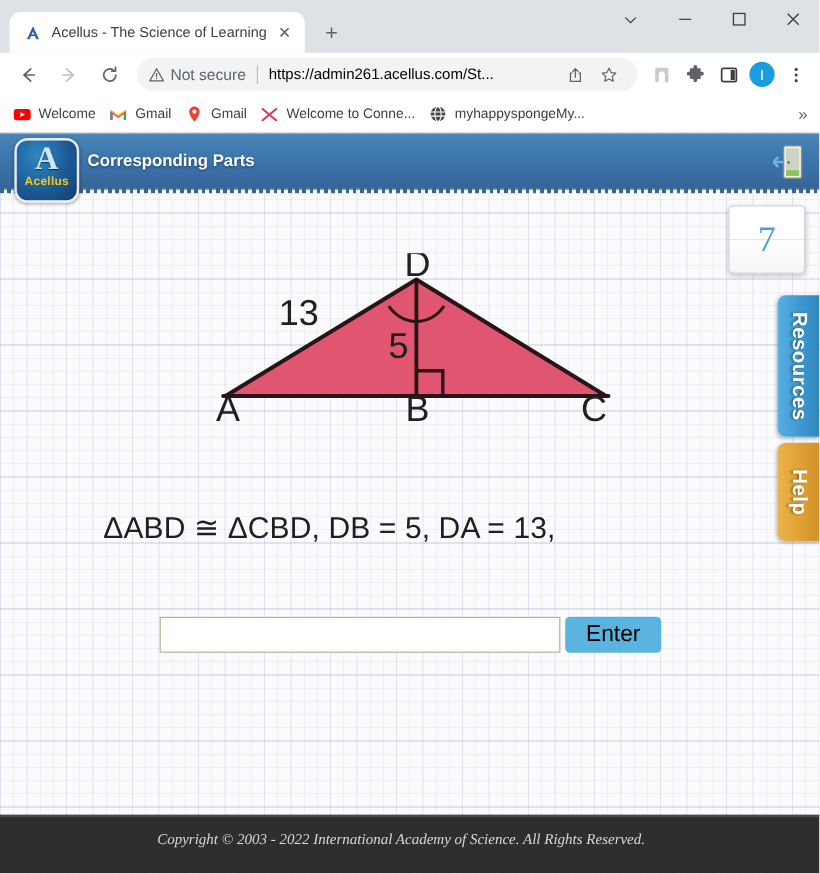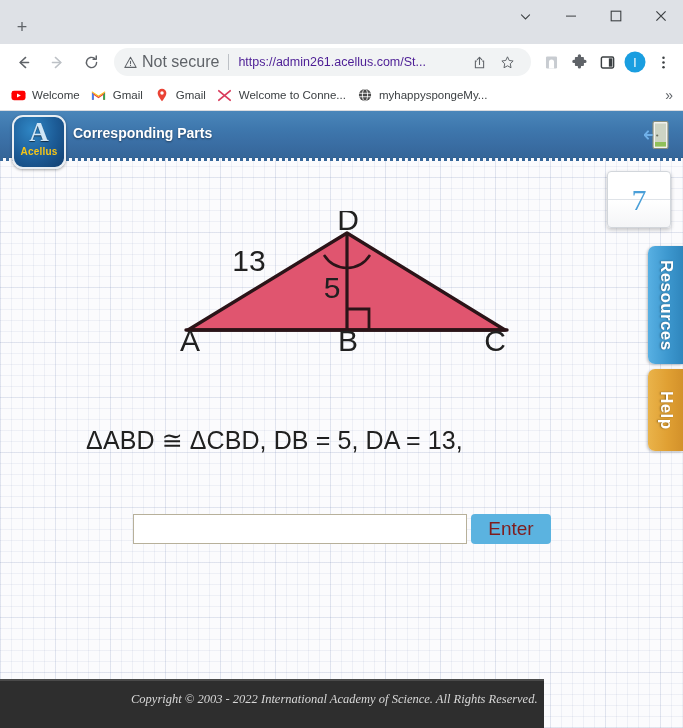--- a/index.html
+++ b/index.html
@@ -129,35 +129,35 @@
     display: flex;
     align-items: center;
     padding: 0 10px;
     margin: 0 6px;
     min-width: 0;
   }
   .notsecure {
     display: flex;
     align-items: center;
     color: #5f6368;
-    font-size: 16px;
+    font-size: 13px;
     white-space: nowrap;
     flex: 0 0 auto;
   }
   .notsecure .warn-ico { margin-right: 5px; display: flex; align-items: center; }
   .omni-divider {
     width: 1px;
     height: 16px;
     background: #bdc1c6;
     margin: 0 9px;
     flex: 0 0 auto;
   }
   .omni-url {
     font-size: 12.5px;
-    color: #4c1d95;
+    color: #000000;
     white-space: nowrap;
     overflow: hidden;
     text-overflow: ellipsis;
     flex: 1 1 auto;
   }
   .omni-actions { display: flex; align-items: center; flex: 0 0 auto; }
 
   .bookmarks {
     height: 30px;
     background: #ffffff;
@@ -369,33 +369,33 @@
     font-family: "Liberation Sans", sans-serif;
     outline: none;
   }
   .enter-btn {
     margin-left: 4px;
     width: 80px;
     height: 30px;
     background: #5bb3e0;
     border: none;
     border-radius: 4px;
-    color: #7f1d1d;
+    color: #000000;
     font-size: 19px;
     font-family: "Liberation Sans", sans-serif;
     cursor: pointer;
     padding: 0;
     line-height: 30px;
   }
 
   
   .footer {
     position: absolute;
     left: 0; bottom: 0;
-    width: 544px;
+    width: 683px;
     height: 47px;
     background: #2e2e2e;
     border-top: 2px solid #4a4a4a;
     margin-top: 16px;
   }
   .footer-text {
     position: absolute;
     left: 131px;
     top: 8px;
     width: 420px;
@@ -405,20 +405,30 @@
     color: #d8d8d8;
     line-height: 1.65;
   }
 </style>
 </head>
 <body>
 
 <div class="browser">
 
   <div class="tabstrip">
+    <div class="tab">
+      <span class="tab-favicon">
+        <svg width="15" height="15" viewBox="0 0 16 16">
+          <path d="M8 2 L13.4 13.6 L11 13.6 L8 6.6 L5 13.6 L2.6 13.6 Z" fill="#2f5f9e"></path>
+          <rect x="5.9" y="9.3" width="4.2" height="1.5" fill="#2f5f9e"></rect>
+        </svg>
+      </span>
+      <span class="tab-title">Acellus - The Science of Learning</span>
+      <span class="tab-close">✕</span>
+    </div>
     <div class="newtab">+</div>
 
     <div class="wincontrols">
       <div class="wc-btn">
         <svg width="13" height="13" viewBox="0 0 16 16">
             <path d="M3 6 L8 11 L13 6" stroke="#3c4043" stroke-width="1.3" fill="none" stroke-linecap="round"></path>
           </svg>
       </div>
       <div class="wc-btn">
         <svg width="12" height="12" viewBox="0 0 12 12">

